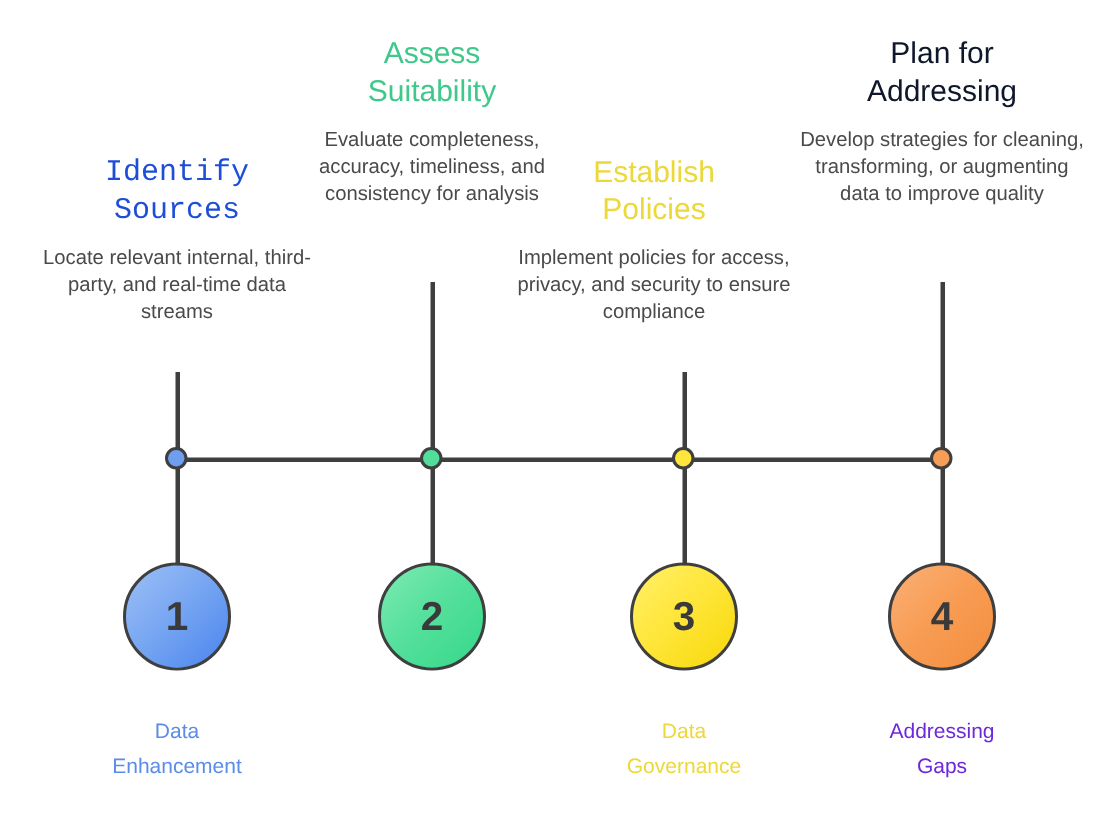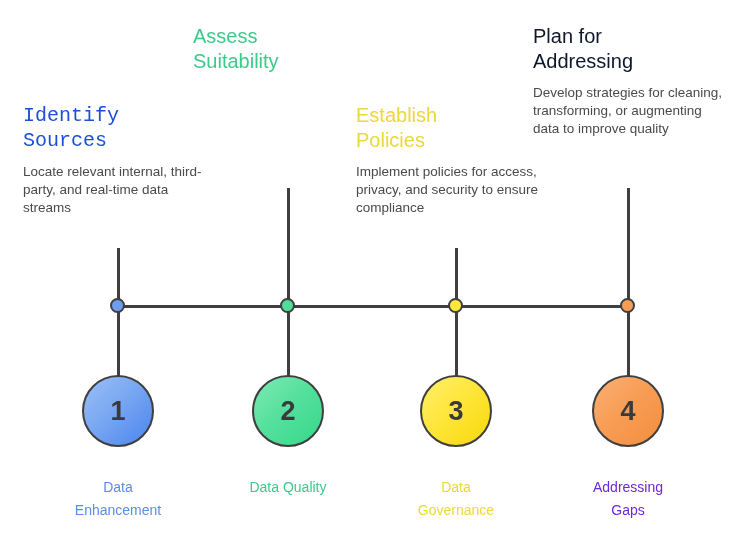--- a/index.html
+++ b/index.html
@@ -17,21 +17,21 @@
   }
   .stem{
     position:absolute;width:3px;background:#3f3f3f;
   }
   .node-dot{
     position:absolute;width:11px;height:11px;border-radius:50%;
     border:2.5px solid #3f3f3f;box-sizing:content-box;
   }
 
   
-  .col{position:absolute;width:190px;text-align:left;}
+  .col{position:absolute;width:190px;text-align:center;}
   .col .title{
     font-size:20px;line-height:25px;font-weight:400;margin:0 0 10px 0;
   }
   .col .desc{
     font-size:13.5px;line-height:18px;color:#4a4a4a;margin:0;
   }
 
   
   .bubble{
     position:absolute;width:72px;height:72px;border-radius:50%;
@@ -70,29 +70,27 @@
   <div class="foot" style="left:23px;top:476px;color:#5b8ce8;">
     <span>Data</span><br>
     <span>Enhancement</span>
   </div>
 
   <div class="col" style="left:193px;top:24px;">
     <div class="title" style="color:#3ec98a;">
       <span>Assess</span><br>
       <span>Suitability</span>
     </div>
+    <div class="desc">Evaluate completeness, accuracy, timeliness, and consistency for analysis</div>
   </div>
   <div class="stem" style="left:287px;top:188px;height:189px;"></div>
   <div class="node-dot" style="left:280px;top:298px;background:#52dd9a;"></div>
   <div class="bubble b2" style="left:252px;top:375px;">2</div>
-  <div class="foot" style="left:193px;top:476px;color:#3ec98a;">
-    <span>Data Quality</span>
-  </div>
 
-  <div class="col" style="left:356px;top:103px;">
+  <div class="col" style="left:341px;top:103px;">
     <div class="title" style="color:#ecd838;">
       <span>Establish</span><br>
       <span>Policies</span>
     </div>
     <div class="desc">Implement policies for access, privacy, and security to ensure compliance</div>
   </div>
   <div class="stem" style="left:455px;top:248px;height:129px;"></div>
   <div class="node-dot" style="left:448px;top:298px;background:#ffe63c;"></div>
   <div class="bubble b3" style="left:420px;top:375px;">3</div>
   <div class="foot" style="left:361px;top:476px;color:#ecd838;">

